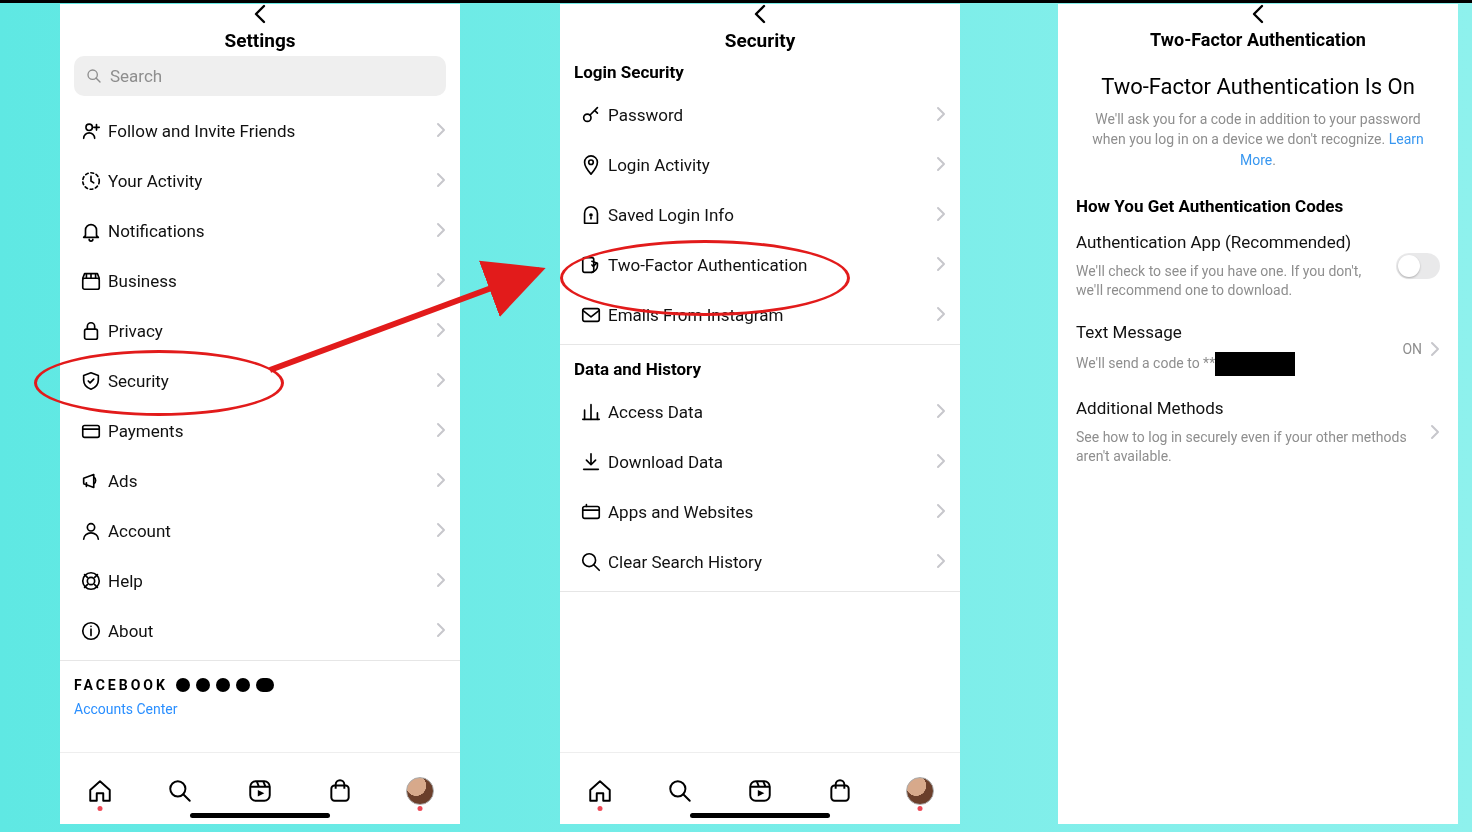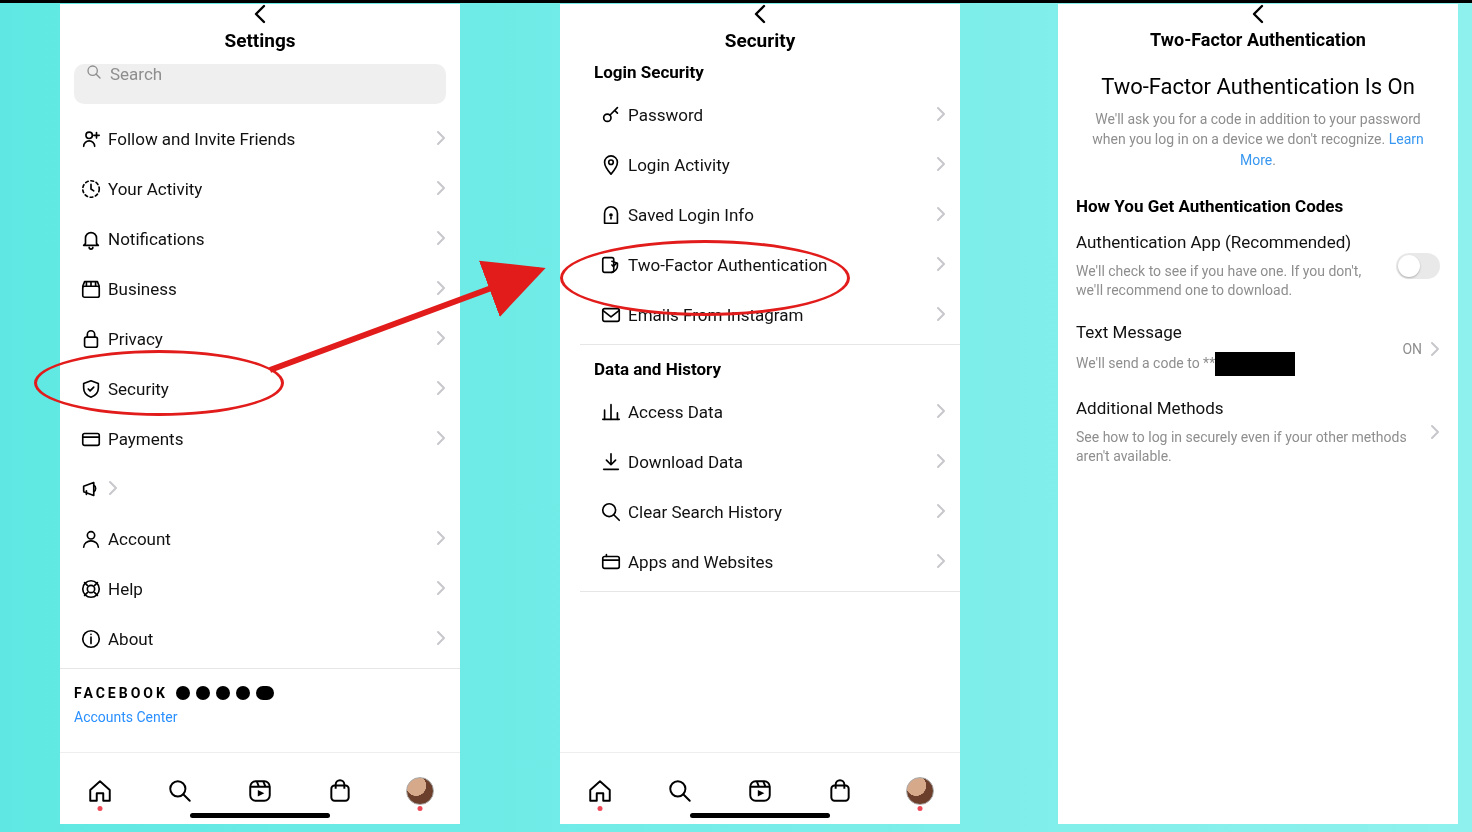--- a/index.html
+++ b/index.html
@@ -10,21 +10,21 @@
   #p1 { left:60px;  width:400px; height:820px; }
   #p2 { left:560px; width:400px; height:820px; }
   #p3 { left:1058px; width:400px; height:820px; }
 
   .header { display:flex; align-items:center; height:44px; padding:0 8px;flex-direction:column; }
   .back { width:34px; text-align:center; font-size:22px; }
   .title { flex:1; text-align:center; font-weight:700; font-size:19px; }
   .title.long { font-size:18px; }
   .spacer34 { width:34px; }
 
-  .searchbox { margin:16px 14px 10px; height:40px; border-radius:10px; background:#efefef; display:flex; padding:0 12px; color:#8e8e8e; }
+  .searchbox { margin:8px 14px 10px; height:40px; border-radius:10px; background:#efefef; display:flex; align-items:center; padding:0 12px; color:#8e8e8e; }
   .searchbox svg { margin-right:8px; }
   .searchbox span { font-size:17px; }
 
   .row { display:flex; align-items:center; height:50px; padding:0 14px; font-size:17px; color:#111; }
   .row .ic { width:34px; display:flex; align-items:center; justify-content:center; }
   .row .lbl { flex:1; }
   .row .chev { color:#c7c7cc; font-size:18px; }
 
   .section-title { font-weight:700; font-size:17px; padding:14px 14px 8px; }
   .divider { height:1px; background:#e6e6e6; margin:4px 0 0 0; }
@@ -57,21 +57,21 @@
   .redact { width:80px; height:24px; background:#000; display:inline-block; vertical-align:middle; }
 
   
   .annot { position:absolute; pointer-events:none; }
   .ellipse { border:3px solid #e21b1b; border-radius:50%; }
   #el1 { left:34px;  top:350px; width:250px; height:66px; }
   #el2 { left:560px; top:240px; width:290px; height:76px; }
   .arrow-svg { position:absolute; left:260px; top:240px; width:310px; height:150px; }
 
   .content-scroll { position:absolute; top:44px; left:0; right:0; bottom:72px; overflow:hidden; }
-  #p2 .content-scroll { top:44px;margin-left:20px; }
+  #p2 .content-scroll { top:44px; }
   #p3 .content-scroll { top:44px; bottom:8px; }
 </style>
 </head>
 <body>
 
 <div class="stage">
 
   <div class="panel" id="p1">
     <div class="header">
       <div class="back">
@@ -177,20 +177,21 @@
               </svg></div>
           </div>
           <div class="row">
             <div class="ic">
               <svg width="22" height="22" viewBox="0 0 24 24">
                 <path d="M4 14V9l11-4v14l-11-4" stroke="#000" stroke-width="1.8" fill="none" stroke-linecap="round" stroke-linejoin="round"></path>
                 <path d="M15 8a4 4 0 0 1 0 7" stroke="#000" stroke-width="1.8" fill="none" stroke-linecap="round" stroke-linejoin="round"></path>
                 <path d="M7 14v4" stroke="#000" stroke-width="1.8" fill="none" stroke-linecap="round" stroke-linejoin="round"></path>
               </svg>
             </div>
+            <div class="lbl">Ads</div>
             <div class="chev"><svg width="10" height="16" viewBox="0 0 10 16">
                 <path d="M2 2l6 6-6 6" stroke="#c7c7cc" stroke-width="2" fill="none" stroke-linecap="round" stroke-linejoin="round"></path>
               </svg></div>
           </div>
           <div class="row">
             <div class="ic">
               <svg width="22" height="22" viewBox="0 0 24 24">
                 <circle cx="12" cy="8" r="4" stroke="#000" stroke-width="1.8" fill="none" stroke-linecap="round" stroke-linejoin="round"></circle>
                 <path d="M4 21c0-4 4-7 8-7s8 3 8 7" stroke="#000" stroke-width="1.8" fill="none" stroke-linecap="round" stroke-linejoin="round"></path>
               </svg>
@@ -367,37 +368,37 @@
             </svg>
           </div>
           <div class="lbl">Download Data</div>
           <div class="chev"><svg width="10" height="16" viewBox="0 0 10 16">
               <path d="M2 2l6 6-6 6" stroke="#c7c7cc" stroke-width="2" fill="none" stroke-linecap="round" stroke-linejoin="round"></path>
             </svg></div>
         </div>
         <div class="row">
           <div class="ic">
             <svg width="22" height="22" viewBox="0 0 24 24">
+              <rect x="3" y="6" width="18" height="13" rx="2" stroke="#000" stroke-width="1.8" fill="none" stroke-linecap="round" stroke-linejoin="round"></rect>
+              <path d="M3 10h18M7 6V4" stroke="#000" stroke-width="1.8" fill="none" stroke-linecap="round" stroke-linejoin="round"></path>
+            </svg>
+          </div>
+          <div class="lbl">Apps and Websites</div>
+          <div class="chev"><svg width="10" height="16" viewBox="0 0 10 16">
+              <path d="M2 2l6 6-6 6" stroke="#c7c7cc" stroke-width="2" fill="none" stroke-linecap="round" stroke-linejoin="round"></path>
+            </svg></div>
+        </div>
+        <div class="row">
+          <div class="ic">
+            <svg width="22" height="22" viewBox="0 0 24 24">
               <circle cx="10" cy="10" r="7" stroke="#000" stroke-width="1.8" fill="none" stroke-linecap="round" stroke-linejoin="round"></circle>
               <path d="M15 15l6 6" stroke="#000" stroke-width="1.8" fill="none" stroke-linecap="round" stroke-linejoin="round"></path>
             </svg>
           </div>
           <div class="lbl">Clear Search History</div>
-          <div class="chev"><svg width="10" height="16" viewBox="0 0 10 16">
-              <path d="M2 2l6 6-6 6" stroke="#c7c7cc" stroke-width="2" fill="none" stroke-linecap="round" stroke-linejoin="round"></path>
-            </svg></div>
-        </div>
-        <div class="row">
-          <div class="ic">
-            <svg width="22" height="22" viewBox="0 0 24 24">
-              <rect x="3" y="6" width="18" height="13" rx="2" stroke="#000" stroke-width="1.8" fill="none" stroke-linecap="round" stroke-linejoin="round"></rect>
-              <path d="M3 10h18M7 6V4" stroke="#000" stroke-width="1.8" fill="none" stroke-linecap="round" stroke-linejoin="round"></path>
-            </svg>
-          </div>
-          <div class="lbl">Apps and Websites</div>
           <div class="chev"><svg width="10" height="16" viewBox="0 0 10 16">
               <path d="M2 2l6 6-6 6" stroke="#c7c7cc" stroke-width="2" fill="none" stroke-linecap="round" stroke-linejoin="round"></path>
             </svg></div>
         </div>
         <div class="divider"></div>
       </div>
     <div class="tabbar">
       <div class="tab dot">
           <svg width="26" height="26" viewBox="0 0 24 24">
             <path d="M3 11 L12 3 L21 11 V21 H15 V14 H9 V21 H3 Z" stroke="#000" stroke-width="1.8" fill="none" stroke-linejoin="round"></path>

